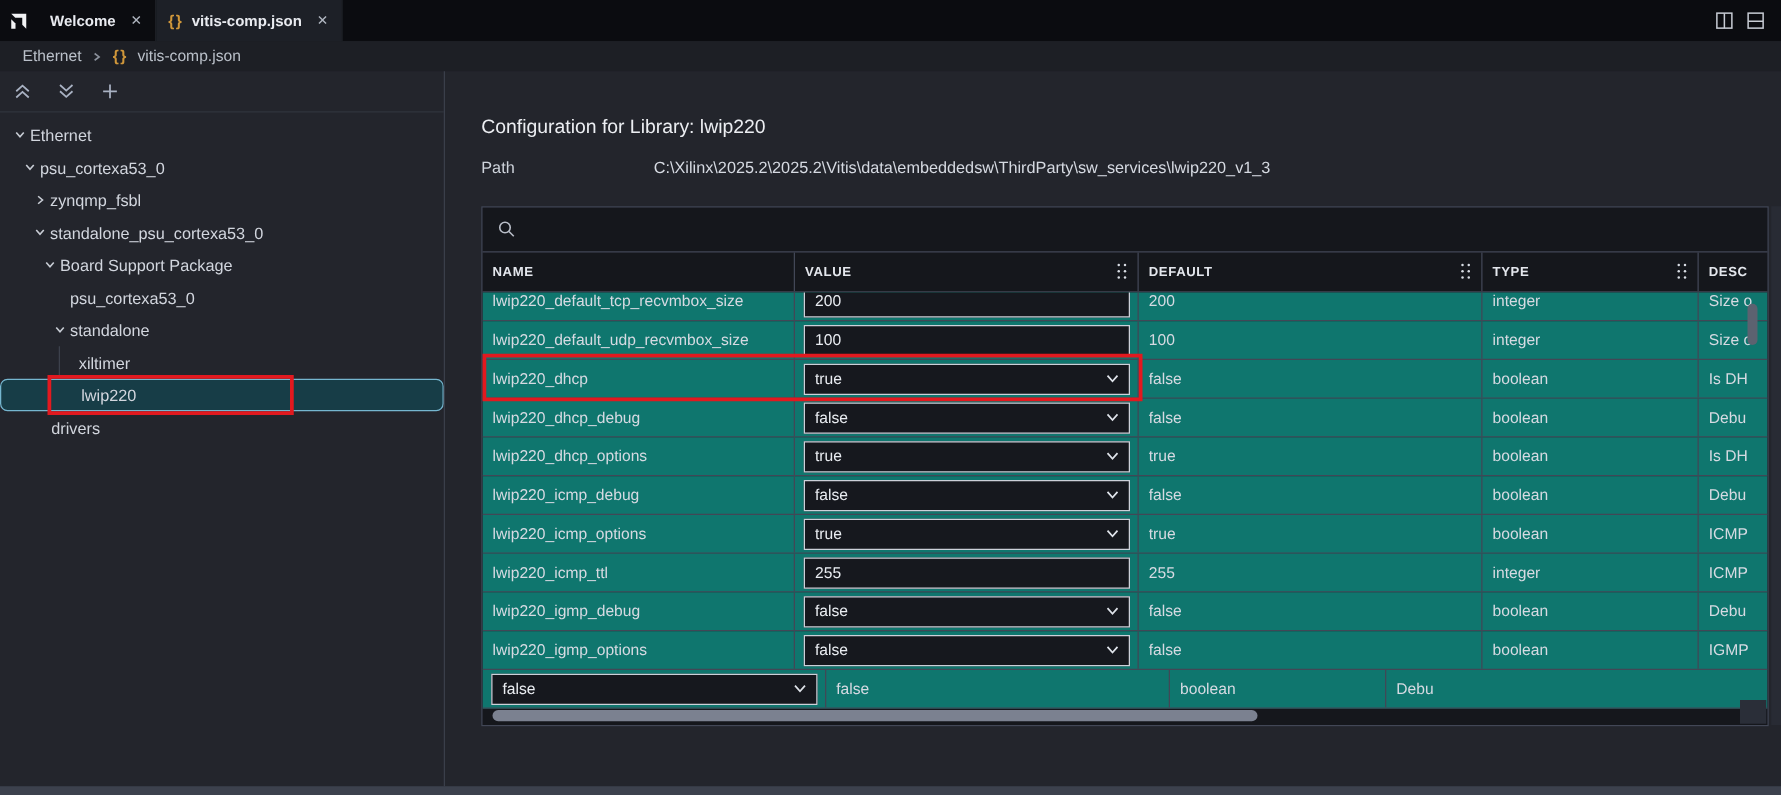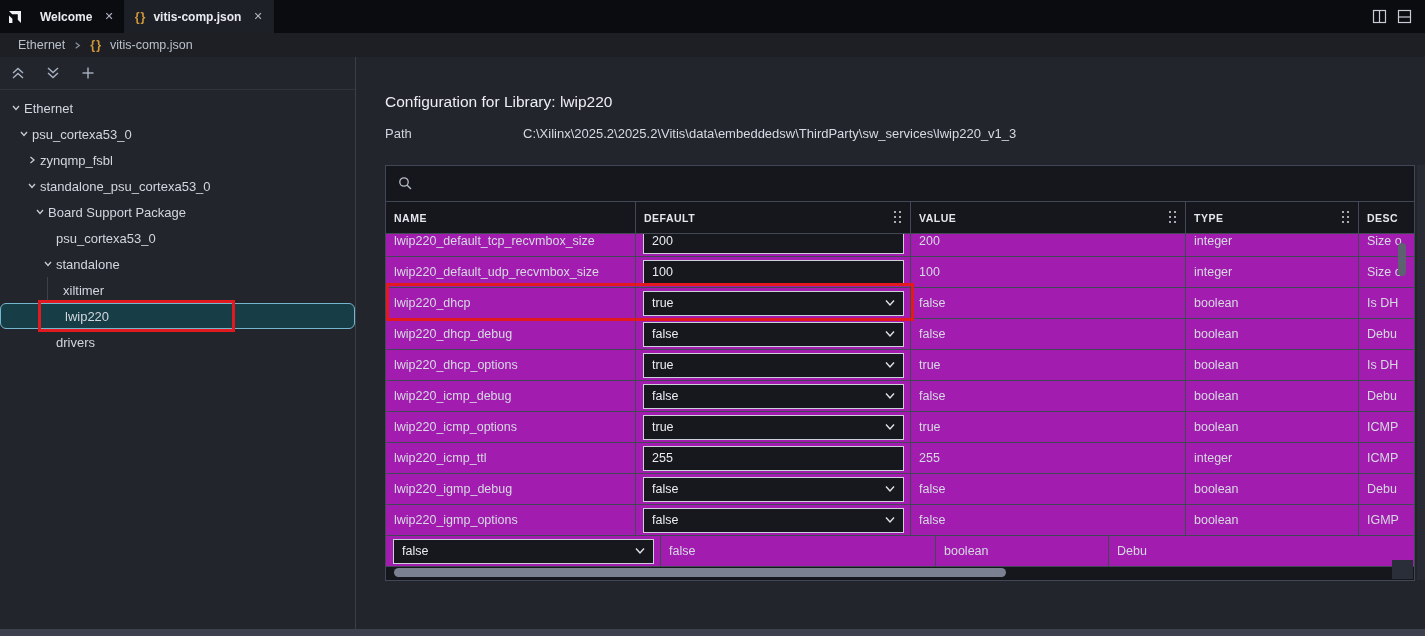--- a/index.html
+++ b/index.html
@@ -42,21 +42,21 @@
   .c-name { width:250px; flex:none; }
   .c-value { width:275px; flex:none; }
   .c-default { width:275px; flex:none; }
   .c-type { width:173px; flex:none; }
   .c-desc { flex:1; border-right:none !important; }
   .handle { margin-left:auto; width:8px; height:13px; position:relative; flex:none; }
   .handle::before { content:""; position:absolute; left:0; top:0; width:2px; height:2px; border-radius:50%; background:#d9dde4;
     box-shadow:5px 0 #d9dde4, 0 5px #d9dde4, 5px 5px #d9dde4, 0 10px #d9dde4, 5px 10px #d9dde4; }
   .tbody-clip { position:absolute; left:0; top:68px; width:1028px; height:333px; overflow:hidden; }
   .tbody { margin-top:-8px; }
-  .trow { height:31px; display:flex; border-bottom:1px solid #424756; background:#a21caf; }
+  .trow { height:31px; display:flex; border-bottom:1px solid #424756; background:#0f766e; }
   .tcell { border-right:1px solid #424756; display:flex; align-items:center; padding:0 8px; font-size:12.5px; color:#d6dae2; overflow:hidden; white-space:nowrap; }
   .tcell.val { padding:0; }
   .ctl { width:261px; height:25px; margin-left:7px; border:1px solid #ccd0d9; background:#16181e; color:#e9ecf1; font-size:12.5px; display:flex; align-items:center; padding:0 8px; font-family:"Liberation Sans",sans-serif; }
   input.ctl { outline:none; }
   .sel { justify-content:space-between; cursor:default; }
   .table-redbox { position:absolute; left:0px; top:117px; width:528px; height:38px; border:3px solid #e2191f; pointer-events:none; }
   .vthumb { position:absolute; right:8px; top:77px; width:8px; height:33px; border-radius:4px; background:#5c6270; }
   .hthumb { position:absolute; left:8px; bottom:3px; width:612px; height:9px; border-radius:5px; background:#7b8190; }
   .corner { position:absolute; right:1px; bottom:1px; width:21px; height:19px; background:#2a2e38; }
   .right-track { position:absolute; left:1417px; top:165px; width:8px; height:415px; background:#282b34; }
@@ -184,21 +184,21 @@
         <span>standalone</span>
       </div>
       <div class="tree-row" style="padding-left: 32px; gap: 15px;">
         <span class="tw"></span>
         <span>xiltimer</span>
       </div>
       <div class="tree-row selected" style="padding-left: 48px; border-radius: 6px;">
         <span class="tw"></span>
         <span>lwip220</span>
       </div>
-      <div class="tree-row" style="padding-left: 40px;">
+      <div class="tree-row" style="padding-left: 25px;">
         <span class="tw"></span>
         <span>drivers</span>
       </div>
     </div>
   <div class="indent-guide"></div>
   <div class="tree-redbox"></div>
 </aside>
 <div class="vdiv"></div>
 
 <h1 class="page-title">Configuration for Library: lwip220</h1>
@@ -212,26 +212,26 @@
           <circle cx="6" cy="6" r="4.2" fill="none" stroke="#b9bec8" stroke-width="1.3"></circle>
           <line x1="9.2" y1="9.2" x2="13" y2="13" stroke="#b9bec8" stroke-width="1.3"></line>
         </svg>
     </span>
     <input class="search-input" value="" style="">
   </div>
   <div class="thead">
     <div class="hcell c-name">
       <span>NAME</span>
     </div>
+    <div class="hcell c-value">
+      <span>VALUE</span>
+      <span class="handle"></span>
+    </div>
     <div class="hcell c-default">
       <span>DEFAULT</span>
-      <span class="handle"></span>
-    </div>
-    <div class="hcell c-value">
-      <span>VALUE</span>
       <span class="handle"></span>
     </div>
     <div class="hcell c-type">
       <span>TYPE</span>
       <span class="handle"></span>
     </div>
     <div class="hcell c-desc">
       <span>DESC</span>
     </div>
   </div>

